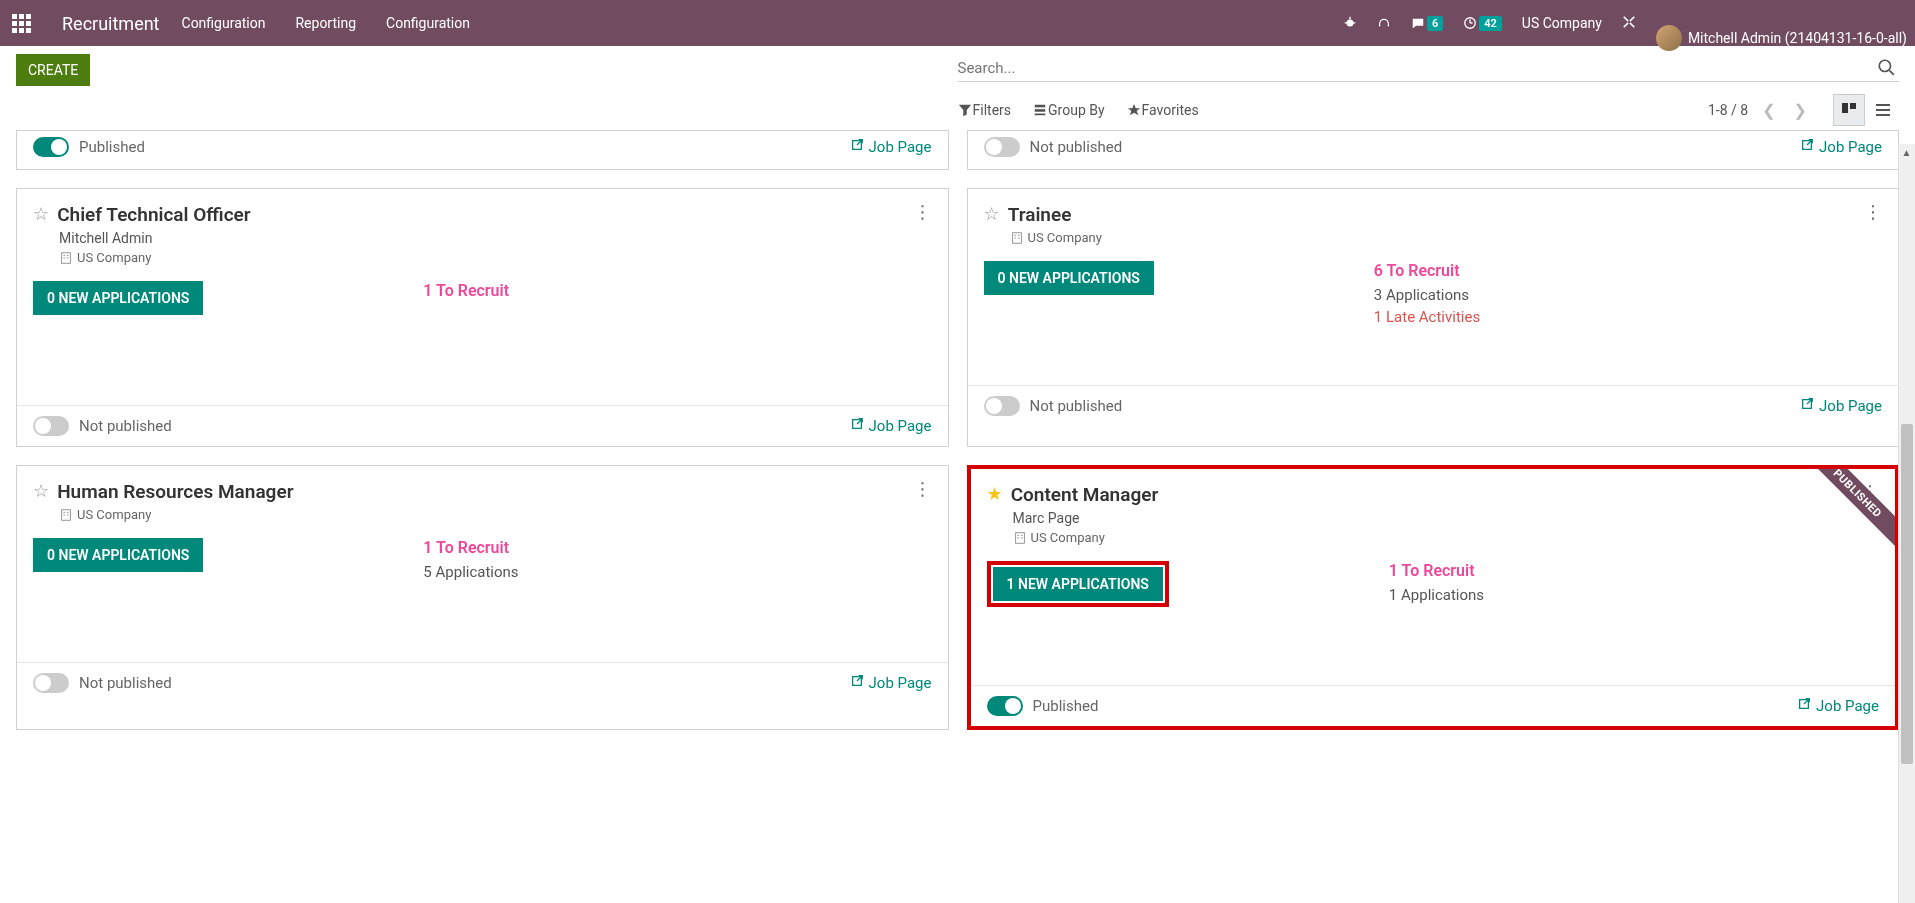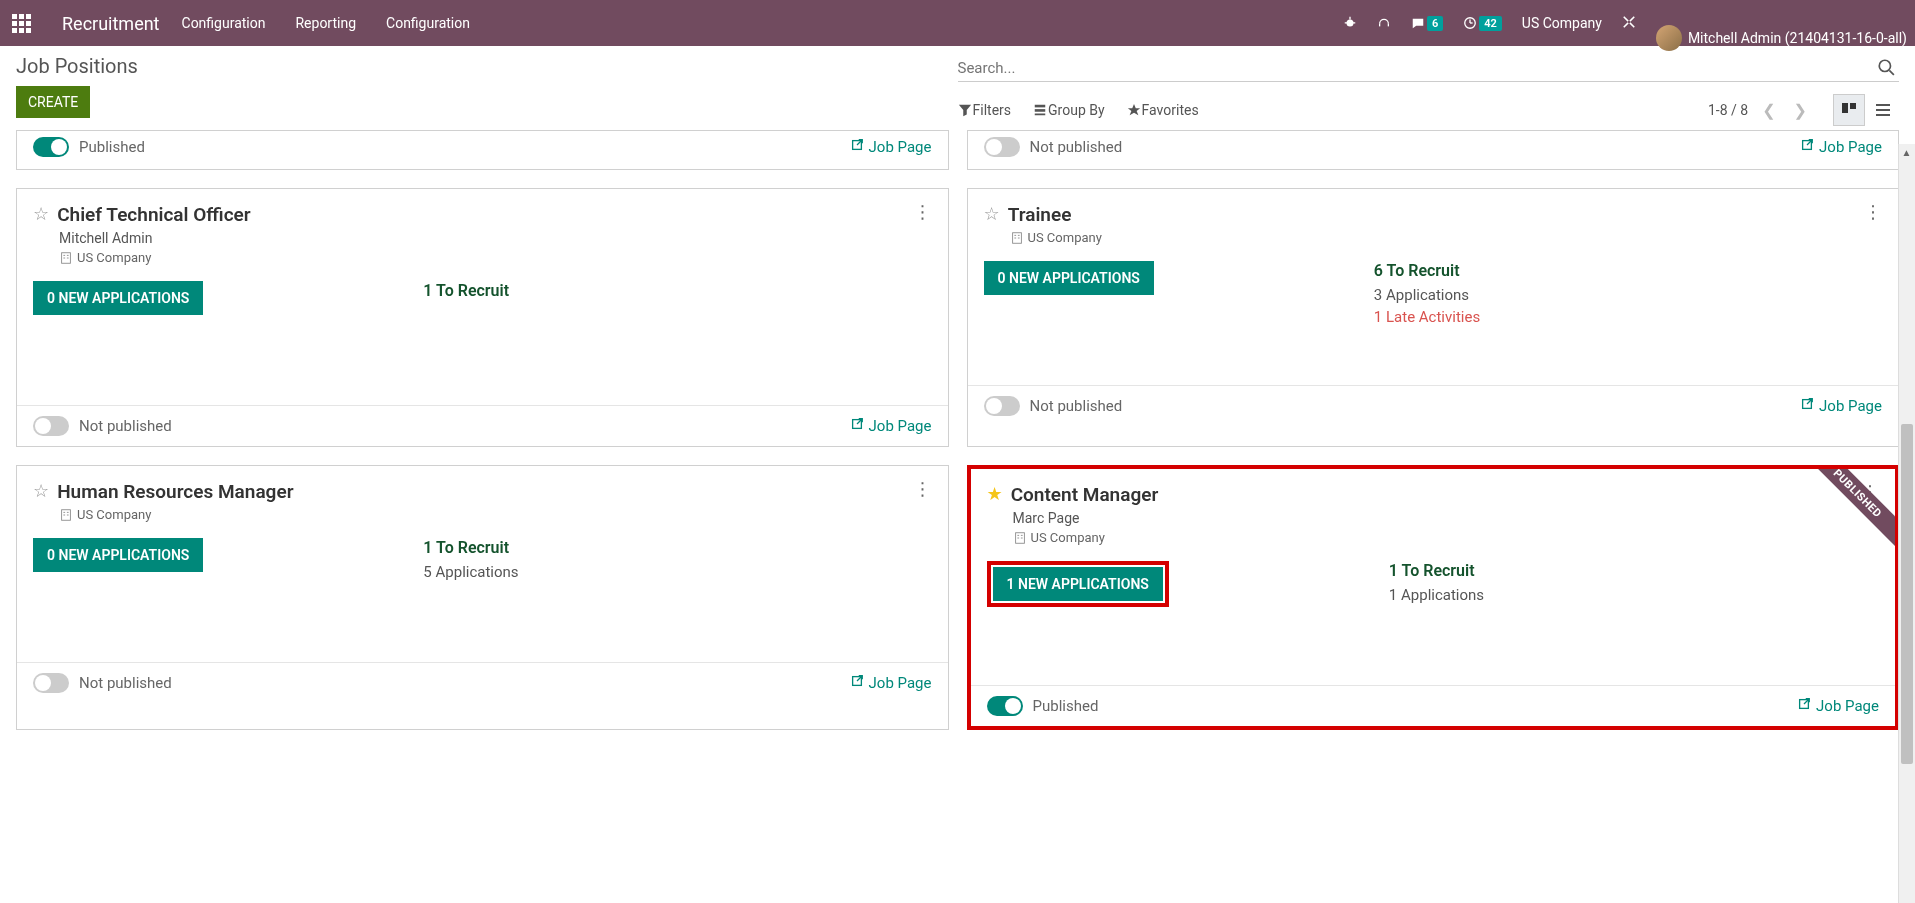--- a/index.html
+++ b/index.html
@@ -43,21 +43,21 @@
 .card-title { font-size: 19px; font-weight: 600; color: #333; }
 .card-menu { margin-left: auto; color: #666; cursor: pointer; font-size: 18px; line-height: 1; }
 .card-sub { padding: 4px 16px 0 42px; font-size: 14px; color: #555; }
 .card-company { padding: 4px 16px 0 42px; font-size: 13px; color: #666; display: flex; align-items: center; gap: 4px; }
 .card-body { display: flex; padding: 16px; gap: 20px; min-height: 140px;}
 .card-left { flex: 0 0 auto; }
 .card-right { flex: 1; text-align: left; padding-left: 200px;}
 .app-btn { background: #00887A; color: #fff; border: none; padding: 9px 14px; font-size: 14px; font-weight: 600; cursor: pointer; }
 .app-btn-wrap { display: inline-block; }
 .app-btn-wrap.highlighted { border: 4px solid #d40000; padding: 2px; }
-.recruit { font-weight: 600; color: #14532d; font-size: 16px; margin-bottom: 6px; }
+.recruit { font-weight: 600; color: #ec4899; font-size: 16px; margin-bottom: 6px; }
 .apps-count { color: #555; font-size: 15px; margin-bottom: 4px; }
 .late { color: #d9534f; font-size: 15px; }
 .card-footer { border-top: 1px solid #e5e5e5; padding: 10px 16px; display: flex; align-items: center; justify-content: space-between; }
 .pub-wrap { display: flex; align-items: center; gap: 10px; }
 .toggle { width: 36px; height: 20px; border-radius: 10px; position: relative; cursor: pointer; }
 .toggle.off { background: #ccc; }
 .toggle.on { background: #00887A; }
 .toggle::after { content: ''; width: 16px; height: 16px; background: #fff; border-radius: 50%; position: absolute; top: 2px; }
 .toggle.off::after { left: 2px; }
 .toggle.on::after { right: 2px; }
@@ -137,21 +137,20 @@
     </span>
     <div class="user">
       <div class="avatar"></div>
       <span>Mitchell Admin (21404131-16-0-all)</span>
     </div>
   </div>
 </div>
 
 <div class="subbar">
   <div class="subbar-left">
-    <div class="page-title">Job Positions</div>
     <button class="create-btn">CREATE</button>
   </div>
   <div class="subbar-right">
     <div class="search-wrap">
       <input class="search-input" placeholder="Search..." style="">
       <span class="search-icon">
         <svg width="18" height="18" viewBox="0 0 16 16" fill="none" stroke="#555" stroke-width="1.5">
             <circle cx="7" cy="7" r="5"></circle>
             <line x1="11" y1="11" x2="15" y2="15"></line>
           </svg>

